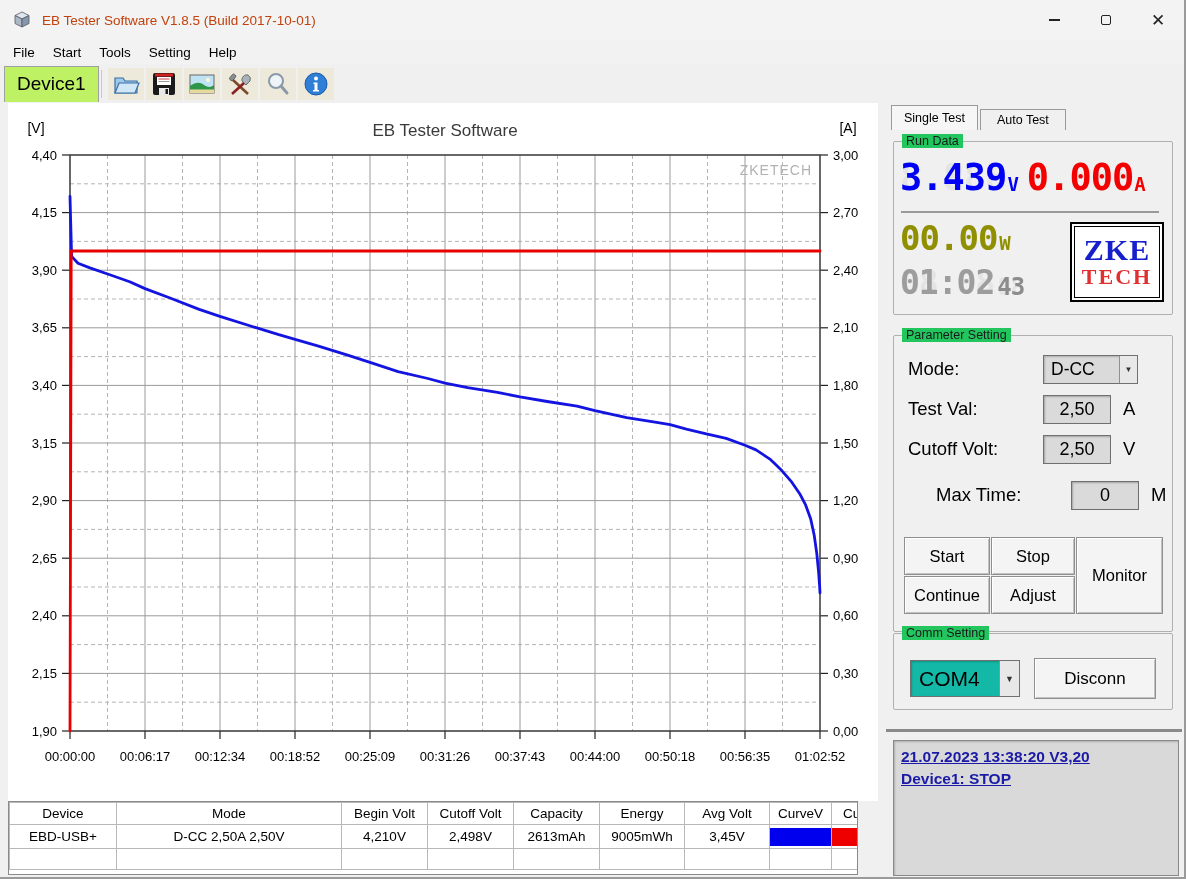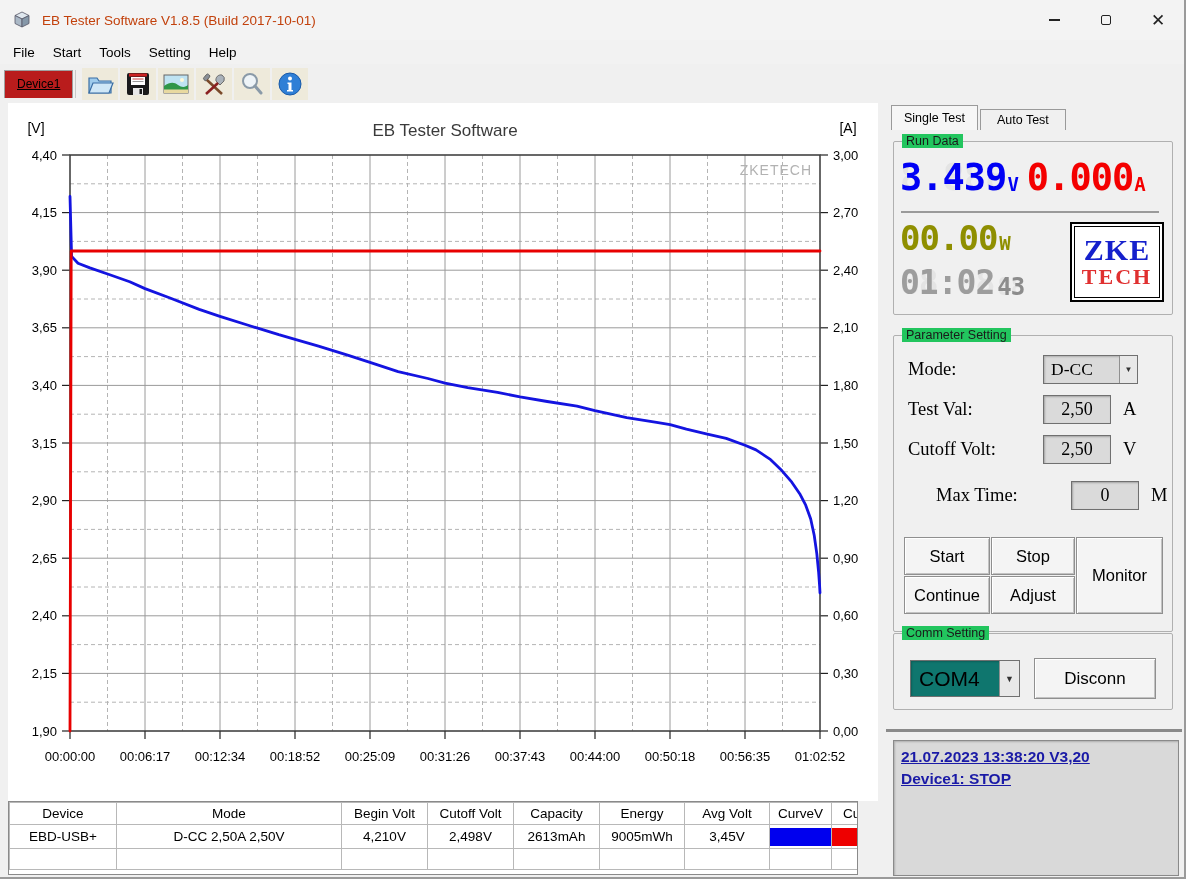--- a/index.html
+++ b/index.html
@@ -15,21 +15,21 @@
   .wc-min .bar { width:11px; height:1.5px; background:#222; }
   .wc-max .box { width:10px; height:10px; border:1.2px solid #222; border-radius:2px; }
   .wc-close { font-size:17px; font-weight:400; }
 
   
   .menubar { position:absolute; left:0; top:40px; width:100%; height:24px; background:#f2f2f2; display:flex; align-items:center; padding-left:4px; }
   .menu-item { padding:2px 9px; font-size:13.5px; }
 
   
   .toolbar { position:absolute; left:0; top:64px; width:100%; height:39px; background:#f0f0f0; display:flex; align-items:center; }
-  .device-tab { margin-left:4px; padding:6px 12px 7px; font-size:12px; background:#b91c1c; border:1px solid #a0a0a0; border-bottom:none;text-decoration:underline; }
+  .device-tab { margin-left:4px; padding:6px 12px 7px; font-size:19px; background:#bef264; border:1px solid #a0a0a0; border-bottom:none; }
   .tb-sep { width:1px; height:28px; background:#c8c8c8; margin:0 5px 0 2px; }
   .tb-icon { width:36px; height:32px; margin:0 1px; display:flex; align-items:center; justify-content:center; background:#eeeadb; }
 
   
   .chart-card { position:absolute; left:8px; top:103px; width:870px; height:698px; background:#fff; }
 
   
   .right-panel { position:absolute; left:886px; top:103px; width:298px; height:776px; }
   .tabs { position:absolute; left:5px; top:2px; display:flex; align-items:flex-end; }
   .tab { font-size:12.5px; padding:3px 16px; border:1px solid #9a9a9a; border-bottom:none; background:#f0f0f0; }
@@ -59,38 +59,38 @@
   .disp-power { font-size:34px; color:#8f8f00; }
   .u-power { font-size:19px; color:#8f8f00; margin:0 0 1px 2px; }
   .rd-row3 { position:absolute; left:6px; top:124px; display:flex; align-items:flex-end; }
   .disp-time { font-size:33px; color:#9d9d9d; }
   .disp-secs { font-size:24px; color:#8c8c8c; margin-left:3px; }
   .zke-logo { position:absolute; right:8px; top:80px; width:94px; height:80px; border:2px solid #000; background:#fff; box-shadow:inset 0 0 0 2px #fff, inset 0 0 0 3px #000; display:flex; flex-direction:column; align-items:center; justify-content:center; }
   .zke-top { font-family:"Liberation Serif", serif; font-weight:bold; font-size:30px; color:#1520cc; letter-spacing:1px; line-height:1; }
   .zke-bottom { font-family:"Liberation Serif", serif; font-weight:bold; font-size:22px; color:#e03030; letter-spacing:2px; line-height:1.05; }
 
   
-  .param-row { position:absolute; left:14px; width:252px; height:30px; display:flex; align-items:center;font-family:Liberation Serif, serif; }
+  .param-row { position:absolute; left:14px; width:252px; height:30px; display:flex; align-items:center; }
   .param-label { font-size:18.5px; color:#000; }
   .param-field { position:absolute; left:135px; width:68px; height:29px; background:#dadada; border:1px solid #707070; box-shadow:inset 1px 1px 2px rgba(0,0,0,.25); display:flex; align-items:center; justify-content:center; font-size:18px; }
   .param-unit { position:absolute; left:215px; font-size:18.5px; }
   .combo { position:absolute; left:135px; width:95px; height:29px; background:#dadada; border:1px solid #707070; box-shadow:inset 1px 1px 2px rgba(0,0,0,.2); display:flex; align-items:center; }
   .combo .combo-val { flex:1; padding-left:7px; font-size:17.5px; }
   .combo .combo-btn { width:18px; height:100%; background:#e8e8e8; border-left:1px solid #909090; display:flex; align-items:center; justify-content:center; font-size:8px; color:#333; }
 
   .btn { background:#f4f4f4; border:1px solid #8f8f8f; box-shadow:inset 1px 1px 0 #ffffff, inset -1px -1px 0 #c2c2c2; display:flex; align-items:center; justify-content:center; font-size:16.5px; }
   .btn.disabled { color:#000000; }
   .pbtn { position:absolute; }
   .btn-start    { left:10px;  top:201px; width:86px; height:38px; }
   .btn-stop     { left:97px;  top:201px; width:84px; height:38px; }
   .btn-continue { left:10px;  top:240px; width:86px; height:38px; }
   .btn-adjust   { left:97px;  top:240px; width:84px; height:38px; }
   .btn-monitor  { left:182px; top:201px; width:87px; height:77px; }
 
-  .comm-combo { position:absolute; left:16px; top:26px; width:110px; height:37px; background:#0f766e; border:1px solid #707070; box-shadow:inset 1px 1px 2px rgba(0,0,0,.2); display:flex; align-items:center; }
+  .comm-combo { position:absolute; left:16px; top:26px; width:110px; height:37px; background:#14b8a6; border:1px solid #707070; box-shadow:inset 1px 1px 2px rgba(0,0,0,.2); display:flex; align-items:center; }
   .comm-combo .combo-val { flex:1; padding-left:8px; font-size:21px; }
   .comm-combo .combo-btn { width:20px; height:100%; background:#e8e8e8; border-left:1px solid #909090; display:flex; align-items:center; justify-content:center; font-size:9px; color:#333; }
   .btn-disconn { position:absolute; left:140px; top:24px; width:122px; height:41px; font-size:17px; }
 
   .panel-divider { position:absolute; left:0px; top:626px; width:296px; height:3px; background:#8a8a8a; }
   .status-box { position:absolute; left:7px; top:637px; width:286px; height:136px; background:#d9d9d9; border:1px solid #8a8a8a; box-shadow:inset 1px 1px 2px rgba(0,0,0,.2); padding:5px 7px; overflow:hidden; }
   .status-line { font-size:15.5px; font-weight:bold; color:#1a1aa6; line-height:22px; white-space:nowrap;text-decoration:underline; }
 
   
   .table-card { position:absolute; left:8px; top:801px; width:850px; height:74px; background:#fff; border:1px solid #8a8a8a; overflow:hidden; }

